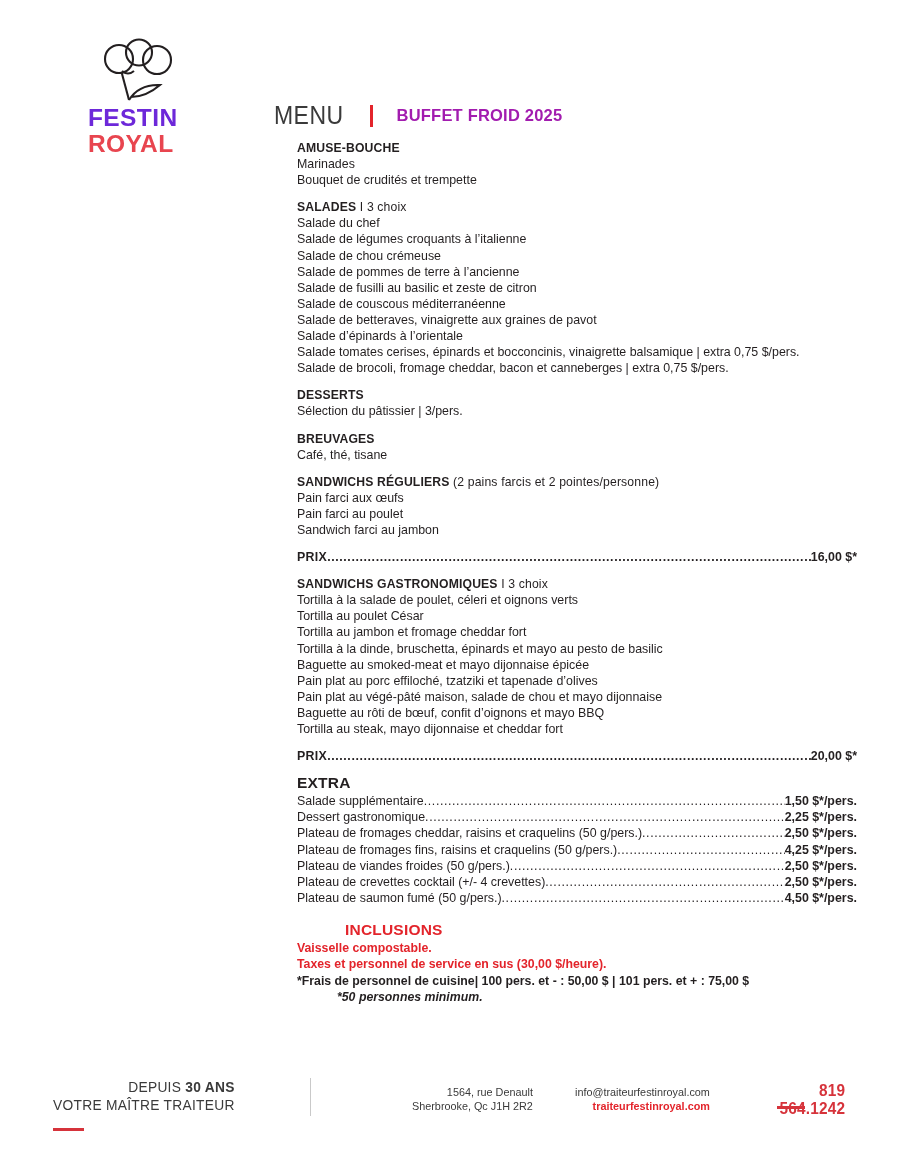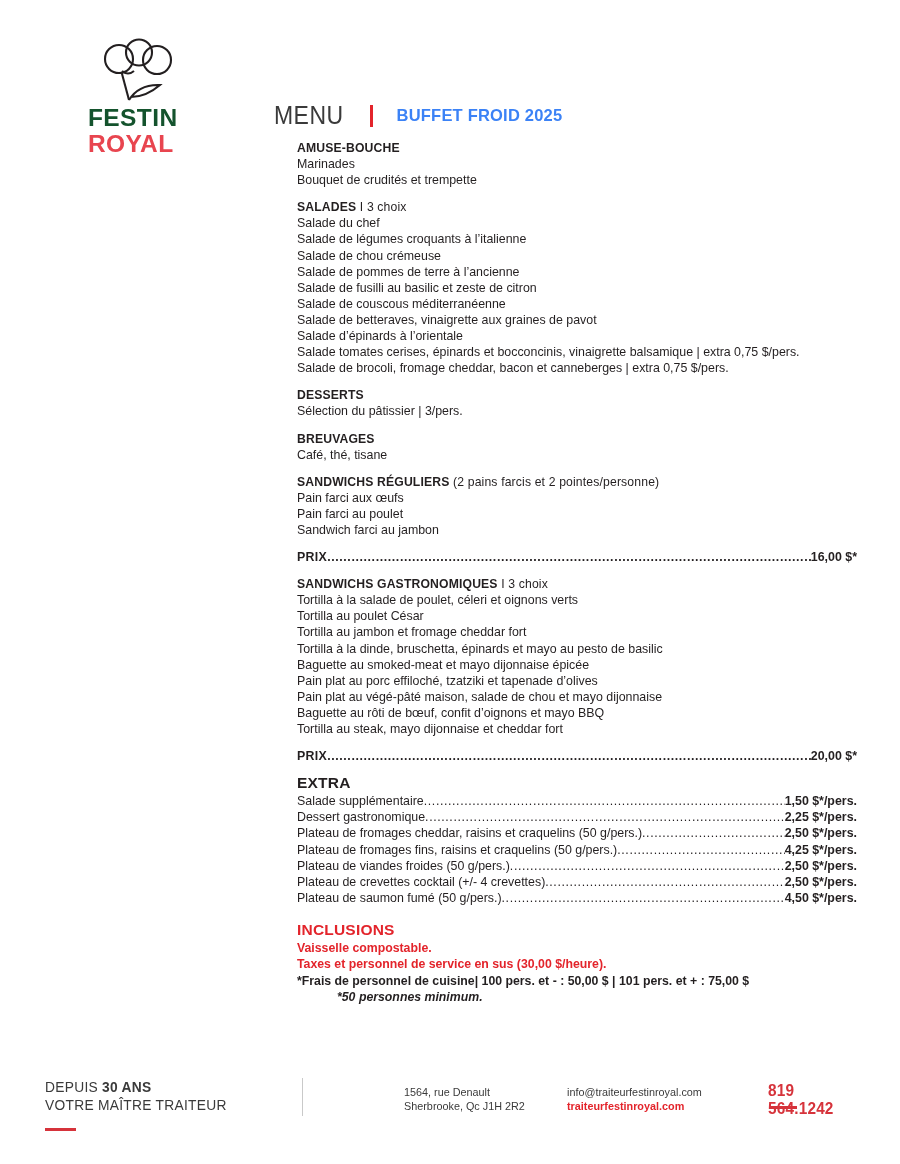--- a/index.html
+++ b/index.html
@@ -25,21 +25,21 @@
   }
   .logo-mark {
     width: 90px;
     height: 72px;
     margin-left: 6px;
   }
   .logo-festin {
     font-size: 24.5px;
     font-weight: bold;
     letter-spacing: 0.4px;
-    color: #14532d;
+    color: #6d28d9;
     line-height: 1;
     margin-top: -4px;
   }
   .logo-royal {
     font-size: 24.5px;
     font-weight: bold;
     letter-spacing: 0.4px;
     color: #e8454f;
     line-height: 1.05;
   }
@@ -65,21 +65,21 @@
     width: 3px;
     height: 22px;
     background: #e3242b;
     margin-left: 9px;
     margin-right: 13px;
   }
   .menu-title {
     font-size: 16.5px;
     font-weight: bold;
     letter-spacing: 0.2px;
-    color: #3b82f6;
+    color: #a21caf;
   }
 
   
   .menu-body {
     position: absolute;
     left: 297px;
     top: 140px;
     width: 560px;
     font-size: 12.4px;
     line-height: 16.1px;
@@ -134,20 +134,21 @@
   .inclusions {
     margin-top: 16px;
     line-height: 16.6px;
   }
   .incl-head {
     color: #e3242b;
     font-size: 15.5px;
     font-weight: bold;
     letter-spacing: 0.2px;
     margin-bottom: 1px;
+    margin-left: 48px;
   }
   .incl-red {
     color: #e3242b;
     font-weight: bold;
     font-size: 12.3px;
   }
   .incl-black {
     color: #231f20;
     font-weight: bold;
     font-size: 12.3px;
@@ -156,24 +157,25 @@
     color: #231f20;
     font-weight: bold;
     font-style: italic;
     font-size: 12.3px;
     margin-left: 40px;
   }
 
   
   .footer {
     position: absolute;
-    left: 4px;
+    left: 12px;
     top: 1070px;
     width: 836px;
     height: 94px;
+    text-align: right;
   }
   .f-tagline {
     position: absolute;
     left: 41px;
     top: 8px;
     color: #3a3a3a;
     font-size: 14.5px;
     line-height: 18px;
     letter-spacing: 0.3px;
     transform: scaleX(0.95);

